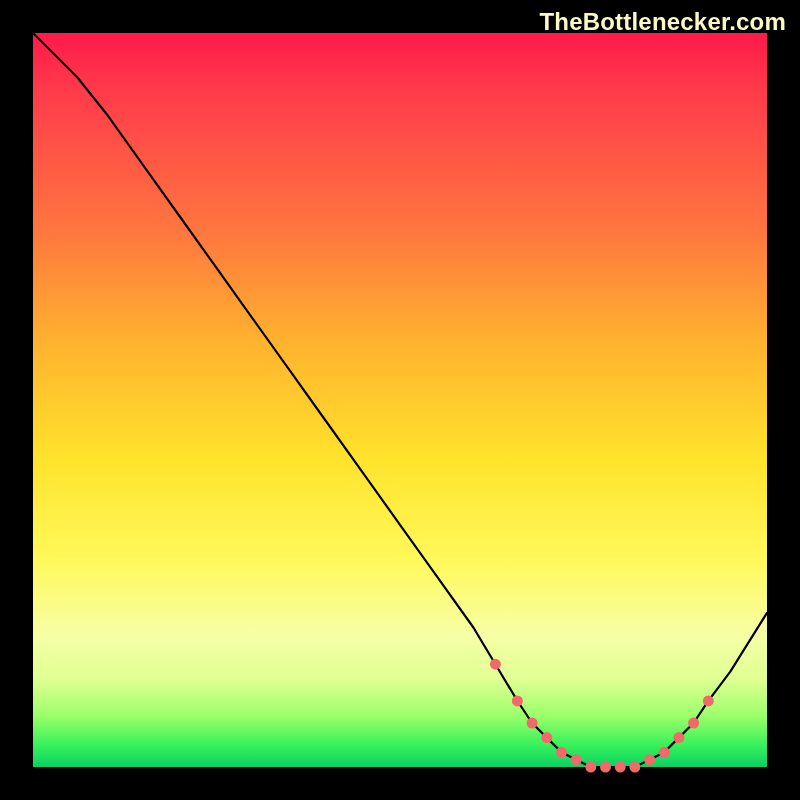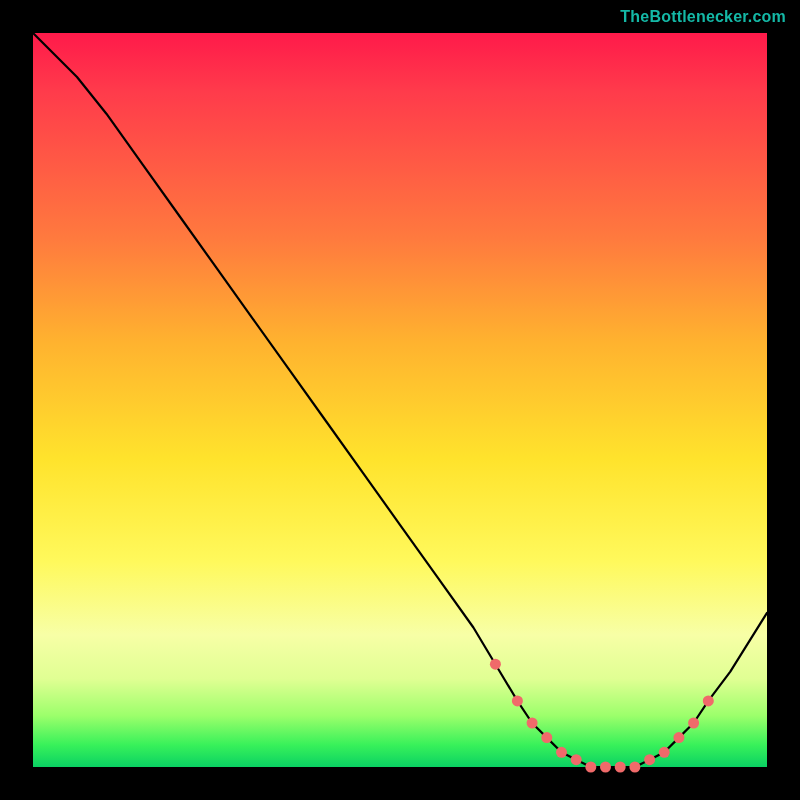--- a/index.html
+++ b/index.html
@@ -36,22 +36,22 @@
       #e0ff93 88%,
       #9cff6b 93%,
       #38f15a 97%,
       #0ad163 100%
     );
   }
   .watermark {
     position: absolute;
     top: 8px;
     right: 14px;
-    color: #14b8a6;
-    font-size: 16px;
+    color: #fef9c3;
+    font-size: 24px;
     font-weight: 600;
     letter-spacing: 0.2px;
     user-select: none;
   }
   svg.curve {
     position: absolute;
     left: 0;
     top: 0;
     width: 734px;
     height: 734px;

